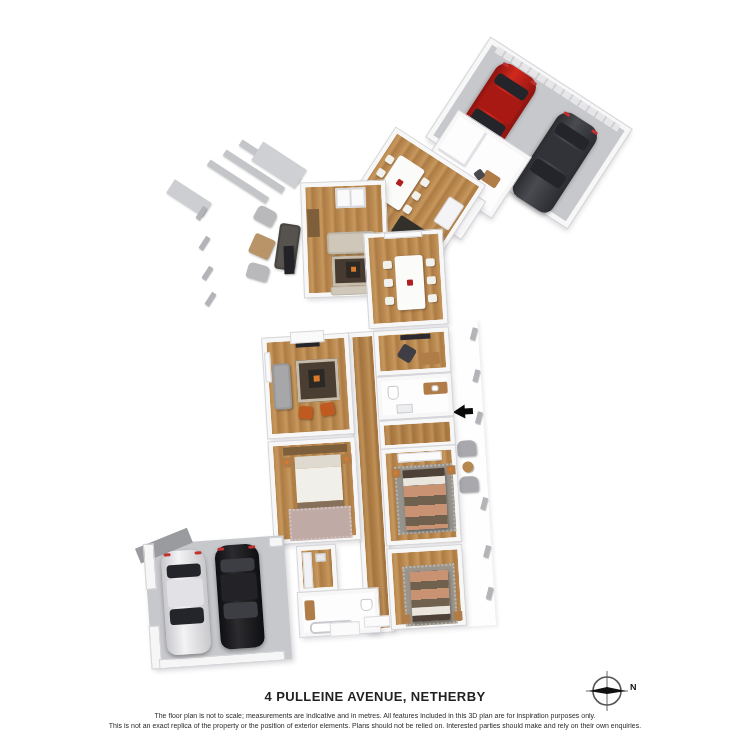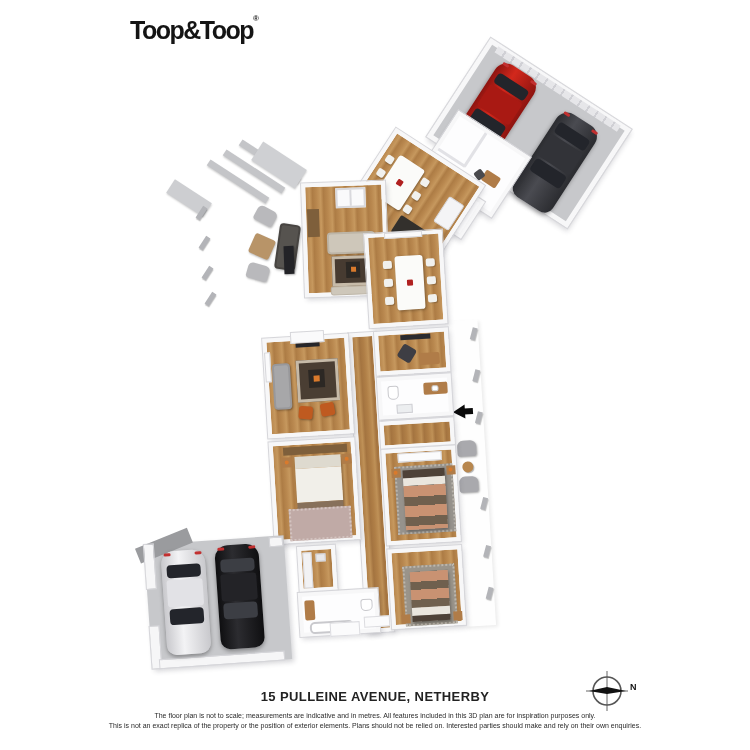--- a/index.html
+++ b/index.html
@@ -45,21 +45,20 @@
   .disc{position:absolute;left:0;width:750px;text-align:center;font-size:7px;color:#2a2a2a;}
   .d1{top:712px;} .d2{top:722px;}
   .compass{position:absolute;left:586px;top:670px;width:62px;height:42px;}
   .compass .n{position:absolute;left:44px;top:12px;font-size:9px;font-weight:bold;color:#111;}
 </style>
 </head>
 <body>
 
 <div class="page">
 
-  <div class="logo"><span>Toop&amp;Toop</span><sup>®</sup></div>
 
   <div class="blk" style="left:0;top:0;width:750px;height:750px;">
 
     <div class="blk" style="left:197px;top:162px;width:112px;height:140px;">
       <div class="beam" style="left:6px;top:16px;width:70px;height:7px;transform:rotate(33deg);"></div>
       <div class="beam" style="left:22px;top:6px;width:70px;height:7px;transform:rotate(33deg);"></div>
       <div class="beam" style="left:38px;top:-4px;width:70px;height:7px;transform:rotate(33deg);"></div>
       <div class="beam" style="left:56px;top:-8px;width:52px;height:22px;transform:rotate(33deg);background:#cfd0d3;"></div>
       <div class="beam" style="left:-30px;top:28px;width:44px;height:16px;transform:rotate(33deg);background:#cdced1;"></div>
       <div class="post" style="left:2px;top:44px;width:5px;height:14px;transform:rotate(33deg);"></div>
@@ -267,21 +266,21 @@
       <div class="car" style="left:70px;top:6px;width:44px;height:104px;background:linear-gradient(90deg,#0f0f11,#2c2c30 40%,#0f0f11);">
         <div class="rwin" style="background:#3c3e44;"></div>
           <div class="roof" style="background:#232327;"></div>
           <div class="fwin" style="background:#3c3e44;"></div>
         <div class="tl" style="left:3px;"></div>
           <div class="tl" style="right:3px;"></div>
       </div>
     </div>
   </div>
 
-  <div class="title">15 PULLEINE AVENUE, NETHERBY</div>
+  <div class="title">4 PULLEINE AVENUE, NETHERBY</div>
   <div class="disc d1">The floor plan is not to scale; measurements are indicative and in metres. All features included in this 3D plan are for inspiration purposes only.</div>
   <div class="disc d2">This is not an exact replica of the property or the position of exterior elements. Plans should not be relied on. Interested parties should make and rely on their own enquiries.</div>
 
   <div class="compass">
     <svg width="46" height="42" viewBox="0 0 46 42">
       <line x1="0" y1="21" x2="42" y2="21" stroke="#666" stroke-width="1"></line>
       <line x1="21" y1="1" x2="21" y2="41" stroke="#666" stroke-width="1"></line>
       <circle cx="21" cy="21" r="14" fill="none" stroke="#555" stroke-width="1.6"></circle>
       <polygon points="3,21 21,17 40,21 21,24" fill="#111"></polygon>
     </svg>

